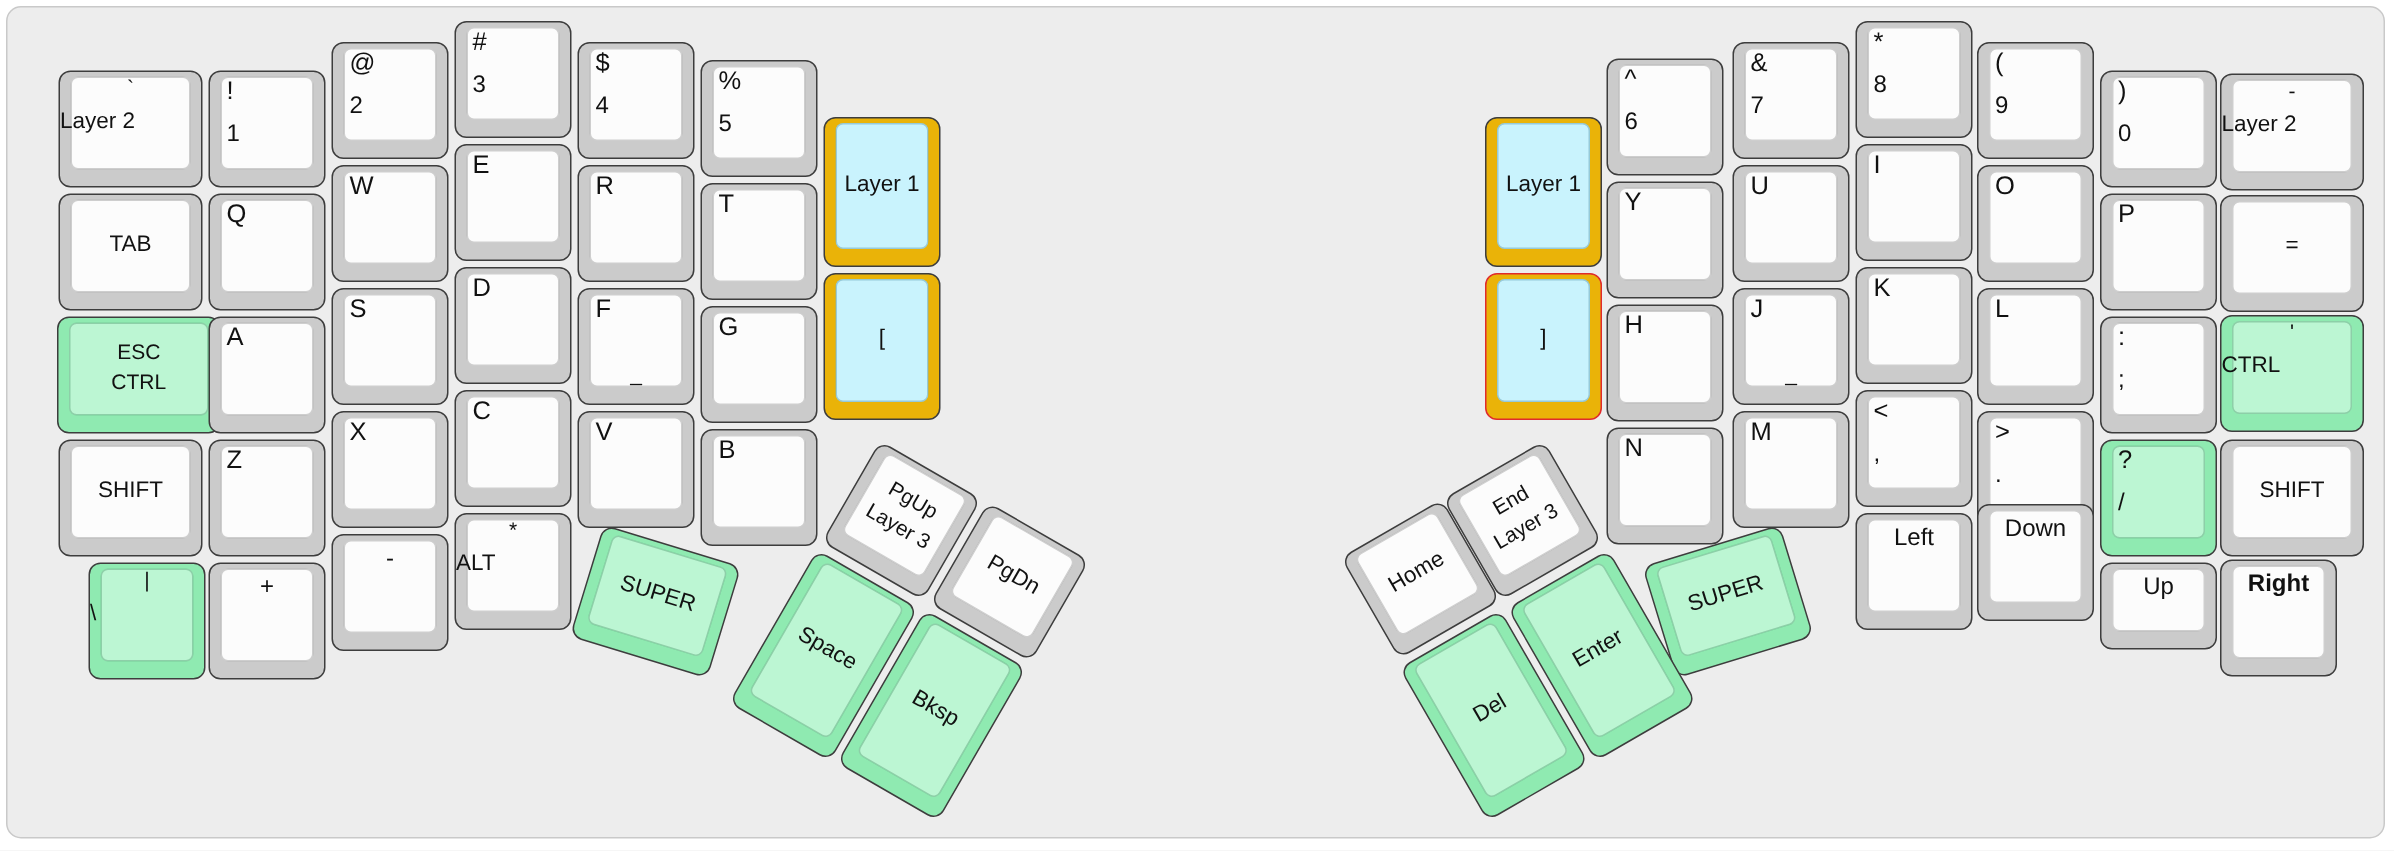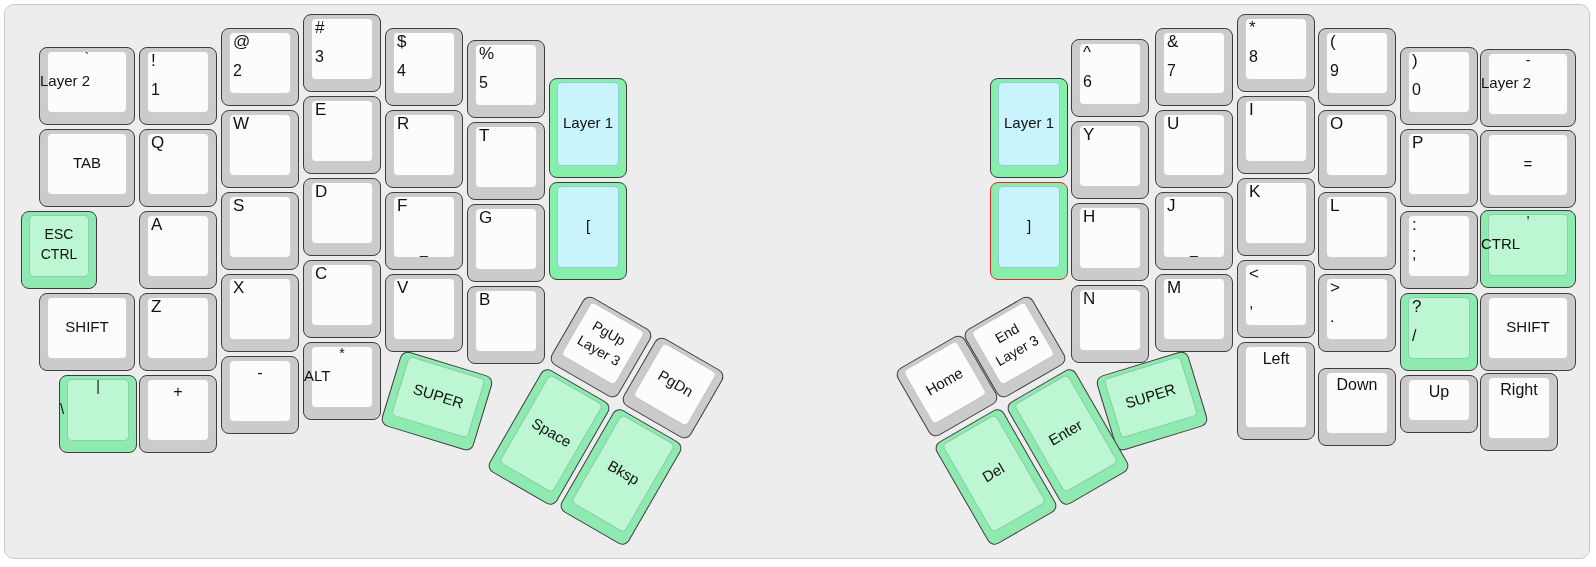--- a/index.html
+++ b/index.html
@@ -18,21 +18,21 @@
     position:absolute;box-sizing:border-box;
     background:#cbcbcb;border:1.5px solid #3d3d3d;border-radius:8px;
     transform-origin:center center;
   }
   .key .cap{
     position:absolute;left:7px;right:7px;top:3px;bottom:11px;
     background:#fcfcfc;border:1px solid rgba(0,0,0,0.18);border-radius:5px;
   }
   .key.g{background:#8feab1;}
   .key.g .cap{background:#bcf6d3;border-color:rgba(0,90,40,0.25);}
-  .key.b{background:#86efac;}
+  .key.b{background:#eab308;}
   .key.b .cap{background:#c9f3fd;border-color:rgba(0,80,110,0.25);}
   .key.sel{border-color:#e02b2b;}
   .lab{
     position:absolute;color:#111;font-size:15px;line-height:1.15;
     pointer-events:none;white-space:pre-line;
   }
   .p-tl{top:3px;left:11px;font-size:17px;}
   .p-ml{top:44%;left:11px;font-size:16px;}
   .p-tc{top:2px;left:0;right:0;text-align:center;font-size:14px;}
   .p-uc2{top:24px;left:0;right:0;text-align:left;font-size:15px;}
@@ -48,21 +48,21 @@
 <div id="keys-root">
     <div class="key" style="left: 39px; top: 47px; width: 96px; height: 78px;">
       <div class="cap"></div>
       <div class="lab p-tc">`</div>
       <div class="lab p-uc2">Layer 2</div>
     </div>
     <div class="key" style="left: 39px; top: 129px; width: 96px; height: 78px;">
       <div class="cap"></div>
       <div class="lab p-mc">TAB</div>
     </div>
-    <div class="key g" style="left: 21px; top: 211px; width: 76px; height: 78px;">
+    <div class="key g" style="left: 38px; top: 211px; width: 109px; height: 78px;">
       <div class="cap"></div>
       <div class="lab p-uc">ESC
 CTRL</div>
     </div>
     <div class="key" style="left: 39px; top: 293px; width: 96px; height: 78px;">
       <div class="cap"></div>
       <div class="lab p-mc">SHIFT</div>
     </div>
     <div class="key g" style="left: 59px; top: 375px; width: 78px; height: 78px;">
       <div class="cap"></div>
@@ -251,21 +251,21 @@
     </div>
     <div class="key" style="left: 1237px; top: 178px; width: 78px; height: 78px;">
       <div class="cap"></div>
       <div class="lab p-tl">K</div>
     </div>
     <div class="key" style="left: 1237px; top: 260px; width: 78px; height: 78px;">
       <div class="cap"></div>
       <div class="lab p-tl">&lt;</div>
       <div class="lab p-ml">,</div>
     </div>
-    <div class="key" style="left: 1237px; top: 342px; width: 78px; height: 98px;">
+    <div class="key" style="left: 1237px; top: 342px; width: 78px; height: 78px;">
       <div class="cap"></div>
       <div class="lab p-t">Left</div>
     </div>
     <div class="key" style="left: 1318px; top: 28px; width: 78px; height: 78px;">
       <div class="cap"></div>
       <div class="lab p-tl">(</div>
       <div class="lab p-ml">9</div>
     </div>
     <div class="key" style="left: 1318px; top: 110px; width: 78px; height: 78px;">
       <div class="cap"></div>
@@ -273,21 +273,21 @@
     </div>
     <div class="key" style="left: 1318px; top: 192px; width: 78px; height: 78px;">
       <div class="cap"></div>
       <div class="lab p-tl">L</div>
     </div>
     <div class="key" style="left: 1318px; top: 274px; width: 78px; height: 78px;">
       <div class="cap"></div>
       <div class="lab p-tl">&gt;</div>
       <div class="lab p-ml">.</div>
     </div>
-    <div class="key" style="left: 1318px; top: 368px; width: 78px; height: 78px;">
+    <div class="key" style="left: 1318px; top: 336px; width: 78px; height: 78px;">
       <div class="cap"></div>
       <div class="lab p-t">Down</div>
     </div>
     <div class="key" style="left: 1400px; top: 47px; width: 78px; height: 78px;">
       <div class="cap"></div>
       <div class="lab p-tl">)</div>
       <div class="lab p-ml">0</div>
     </div>
     <div class="key" style="left: 1400px; top: 129px; width: 78px; height: 78px;">
       <div class="cap"></div>
@@ -318,21 +318,21 @@
     </div>
     <div class="key g" style="left: 1480px; top: 210px; width: 96px; height: 78px;">
       <div class="cap"></div>
       <div class="lab p-tc">'</div>
       <div class="lab p-uc2">CTRL</div>
     </div>
     <div class="key" style="left: 1480px; top: 293px; width: 96px; height: 78px;">
       <div class="cap"></div>
       <div class="lab p-mc">SHIFT</div>
     </div>
-    <div class="key" style="left: 1480px; top: 373px; width: 78px; height: 78px;">
+    <div class="key" style="left: 1480px; top: 373px; width: 78px; height: 78px; font-weight: bold;">
       <div class="cap"></div>
       <div class="lab p-t">Right</div>
     </div>
     <div class="key g" style="left: 1104px; top: 362px; width: 96px; height: 78px; transform: rotate(-17deg);">
       <div class="cap"></div>
       <div class="lab p-mc">SUPER</div>
     </div>
     <div class="key g" style="left: 1029px; top: 378px; width: 78px; height: 118px; transform: rotate(-30deg);">
       <div class="cap"></div>
       <div class="lab p-mc">Enter</div>

